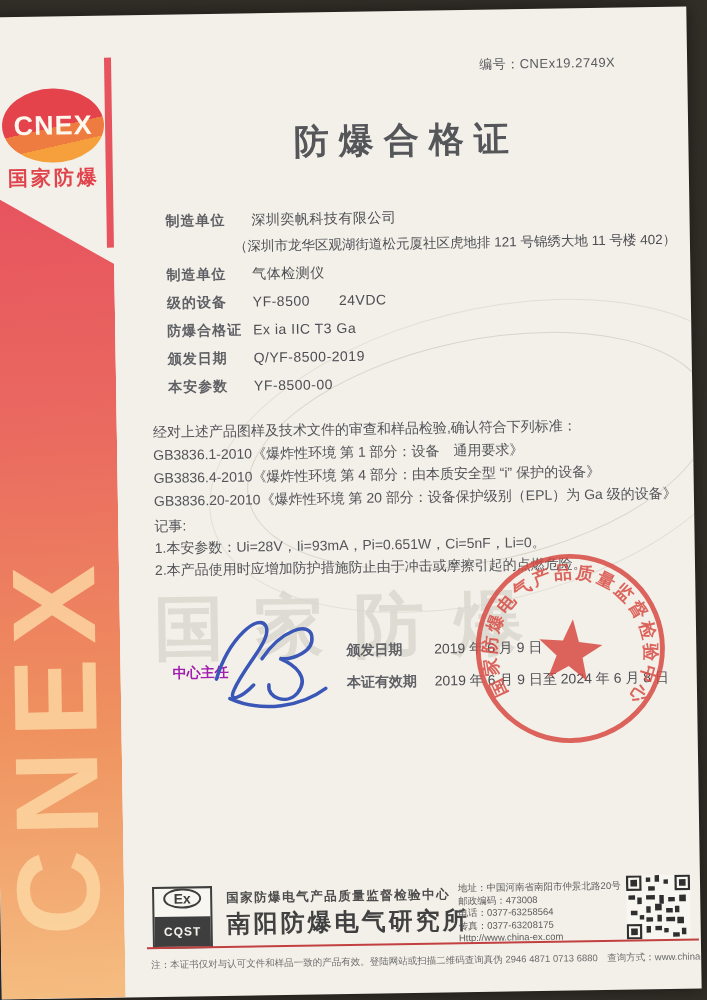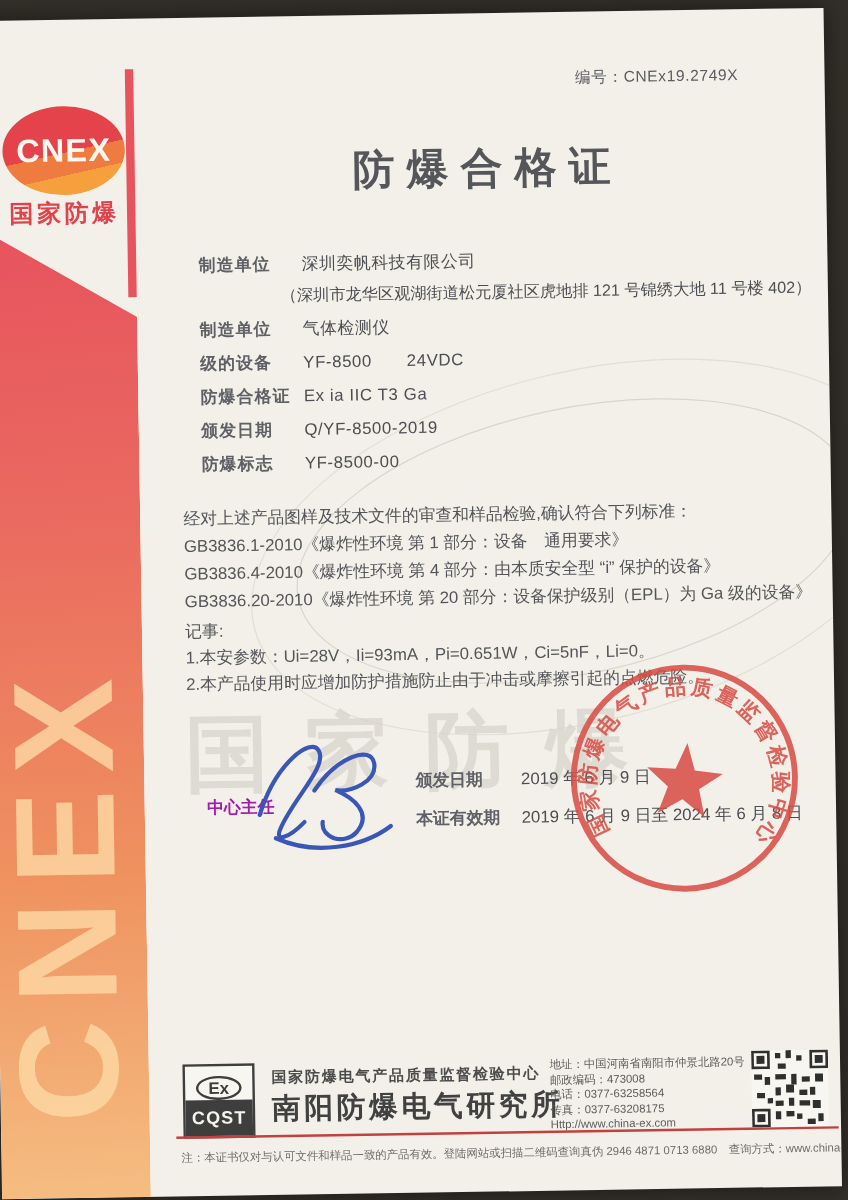--- a/index.html
+++ b/index.html
@@ -70,23 +70,23 @@
   
   .sig-label{position:absolute;left:176px;top:650px;font-size:14px;font-weight:bold;color:#a21caf;z-index:2;}
   .sig-svg{position:absolute;left:196px;top:580px;z-index:2;}
   .date-row{position:absolute;font-size:14px;z-index:2;white-space:nowrap;}
   .date-row .lbl{font-weight:bold;color:#5f6065;display:inline-block;width:84px;}
   .date-row .val{color:#4d4e53;}
   
   .stamp{position:absolute;left:476px;top:542px;z-index:3;opacity:.85;}
   
   .ex-logo{position:absolute;left:152px;top:872px;width:60px;height:62px;border:2px solid #3e3e3e;box-sizing:border-box;z-index:2;background:#f8f6f0;}
-  .ex-top{height:28px;display:flex;align-items:flex-end;justify-content:center;}
+  .ex-top{height:28px;display:flex;align-items:flex-start;justify-content:center;}
   .ex-oval{border:2px solid #3e3e3e;border-radius:50%;padding:0 8px;font-size:14px;font-weight:bold;color:#3e3e3e;}
-  .ex-bottom{height:30px;background:#3e3e3e;color:#f5f3ec;display:flex;align-items:center;justify-content:center;font-size:15px;font-weight:bold;letter-spacing:1px;}
+  .ex-bottom{height:30px;background:#3e3e3e;color:#f5f3ec;display:flex;align-items:center;justify-content:center;font-size:12px;font-weight:bold;letter-spacing:1px;}
   .org1{position:absolute;left:226px;top:876px;font-size:12.5px;color:#4c4c4c;letter-spacing:1.5px;font-weight:bold;z-index:2;}
   .org2{position:absolute;left:226px;top:894px;font-size:24px;color:#414141;font-weight:bold;letter-spacing:3px;z-index:2;}
   .contact{position:absolute;left:458px;top:872px;font-size:9.5px;color:#5c5c5c;line-height:12.5px;z-index:2;}
   .qr{position:absolute;left:626px;top:868px;z-index:2;}
   .foot-rule{position:absolute;left:146px;top:932px;width:552px;height:2px;background:#c2403f;z-index:2;}
   .foot-note{position:absolute;left:150px;top:944px;width:548px;font-size:9.5px;color:#6d6d6d;z-index:2;white-space:nowrap;}
 </style>
 </head>
 <body>
 
@@ -123,21 +123,21 @@
   </div>
   <div class="field-row" style="top:308px">
     <span class="lbl">防爆合格证</span>
     <span class="val">Ex ia IIC T3 Ga</span>
   </div>
   <div class="field-row" style="top:336px">
     <span class="lbl">颁发日期</span>
     <span class="val">Q/YF-8500-2019</span>
   </div>
   <div class="field-row" style="top:364px">
-    <span class="lbl">防爆标志</span>
+    <span class="lbl">本安参数</span>
     <span class="val">YF-8500-00</span>
   </div>
 
   <div class="stds">
     <div>经对上述产品图样及技术文件的审查和样品检验,确认符合下列标准：</div>
     <div>GB3836.1-2010《爆炸性环境 第 1 部分：设备　通用要求》</div>
     <div>GB3836.4-2010《爆炸性环境 第 4 部分：由本质安全型 “i” 保护的设备》</div>
     <div>GB3836.20-2010《爆炸性环境 第 20 部分：设备保护级别（EPL）为 Ga 级的设备》</div>
   </div>
 

